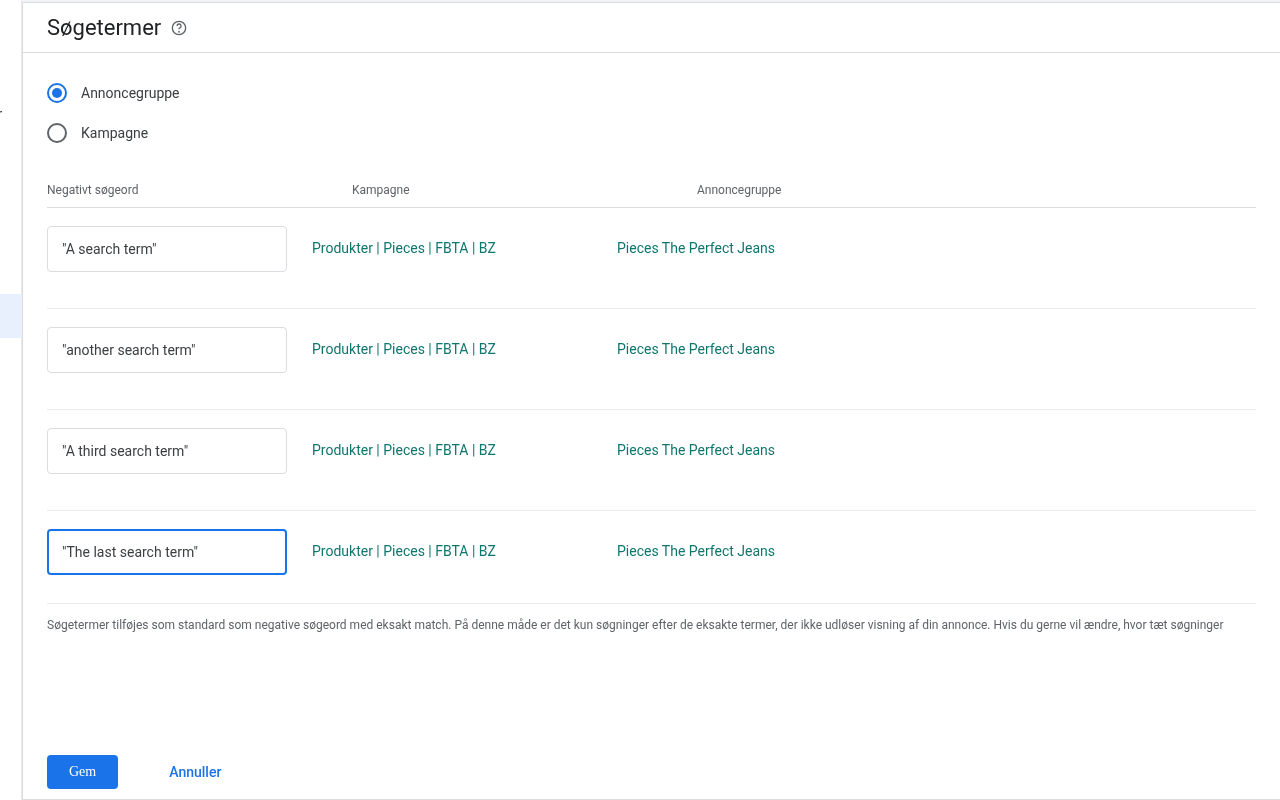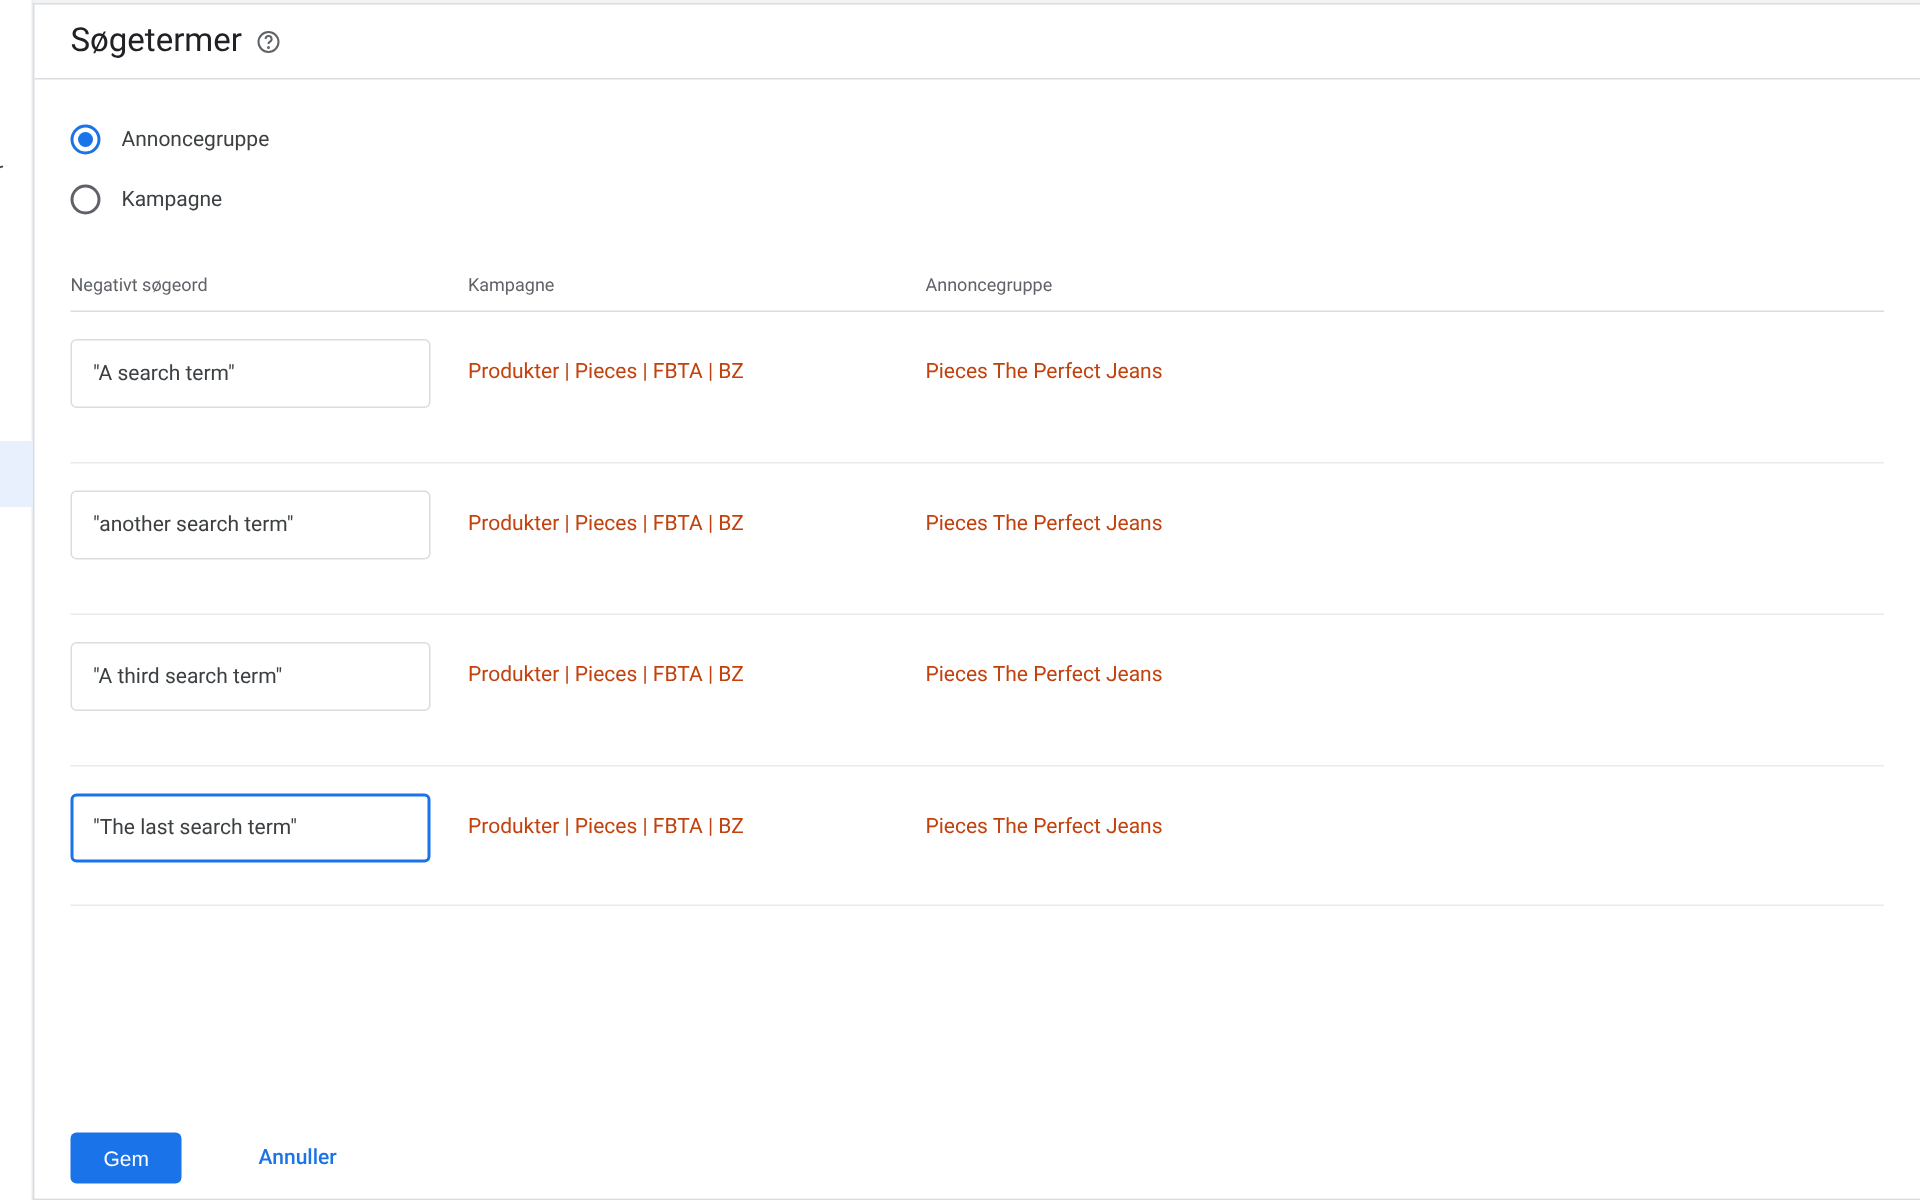--- a/index.html
+++ b/index.html
@@ -100,20 +100,21 @@
     transform: translate(-50%, -50%);
   }
   .radio-label { font-size: 14px; color: #3c4043; }
   .table {
     width: 100%;
   }
   .thead {
     display: flex;
     padding: 10px 0;
     border-bottom: 1px solid #dadce0;
+    gap: 40px;
   }
   .th {
     font-size: 12px;
     color: #5f6368;
   }
   .col-term { width: 265px; flex-shrink: 0; }
   .col-camp { width: 305px; flex-shrink: 0; }
   .col-group { flex: 1; }
   .trow {
     display: flex;
@@ -138,21 +139,21 @@
     font-family: inherit;
     outline: none;
     background: #fff;
   }
   .text-input.focused {
     border: 2px solid #1a73e8;
     padding: 0 13px;
   }
   .cell-text {
     font-size: 14px;
-    color: #c2410c;
+    color: #0f766e;
     padding-top: 14px;
   }
   .footnote {
     font-size: 12px;
     color: #5f6368;
     padding: 14px 0 30px 0;
     white-space: nowrap;
     overflow: hidden;
   }
   .action-bar {
@@ -163,21 +164,21 @@
     display: flex;
     align-items: center;
     gap: 20px;
   }
   .btn-primary {
     background: #1a73e8;
     color: #fff;
     border: none;
     border-radius: 4px;
     font-size: 14px;
-    font-family: Liberation Sans, sans-serif;
+    font-family: Liberation Serif, serif;
     font-weight: 500;
     padding: 9px 22px;
     cursor: pointer;
   }
   .btn-text {
     background: none;
     border: none;
     color: #1a73e8;
     font-size: 14px;
     font-family: "Google Sans", Roboto, Arial, sans-serif;
@@ -253,20 +254,21 @@
           <div class="trow">
             <div class="col-term">
               <div class="input-wrap"><input type="text" class="text-input focused" value="&quot;The last search term&quot;" style=""></div>
             </div>
             <div class="col-camp cell-text">Produkter | Pieces | FBTA | BZ</div>
             <div class="col-group cell-text">Pieces The Perfect Jeans</div>
           </div>
         </div>
     </div>
 
+    <div class="footnote">Søgetermer tilføjes som standard som negative søgeord med eksakt match. På denne måde er det kun søgninger efter de eksakte termer, der ikke udløser visning af din annonce. Hvis du gerne vil ændre, hvor tæt søgninger</div>
 
   </div>
 
   <div class="action-bar">
     <button class="btn-primary">Gem</button>
     <button class="btn-text">Annuller</button>
   </div>
 
 </div>
 

